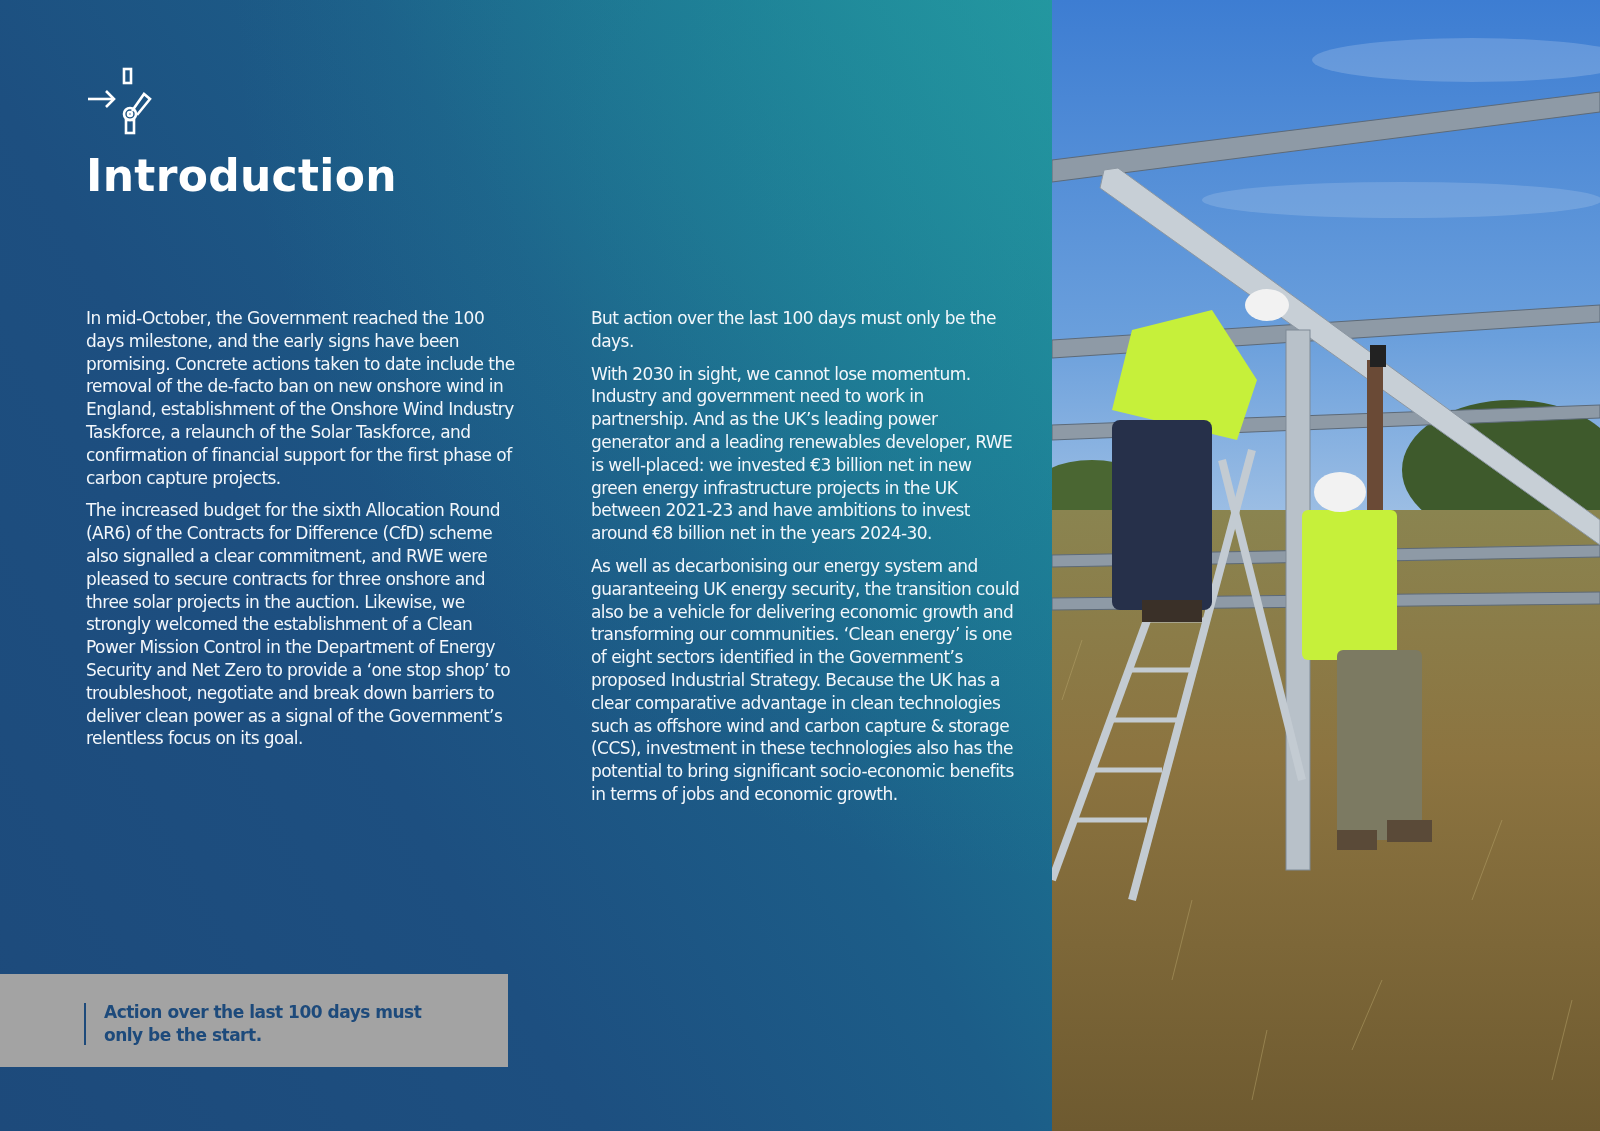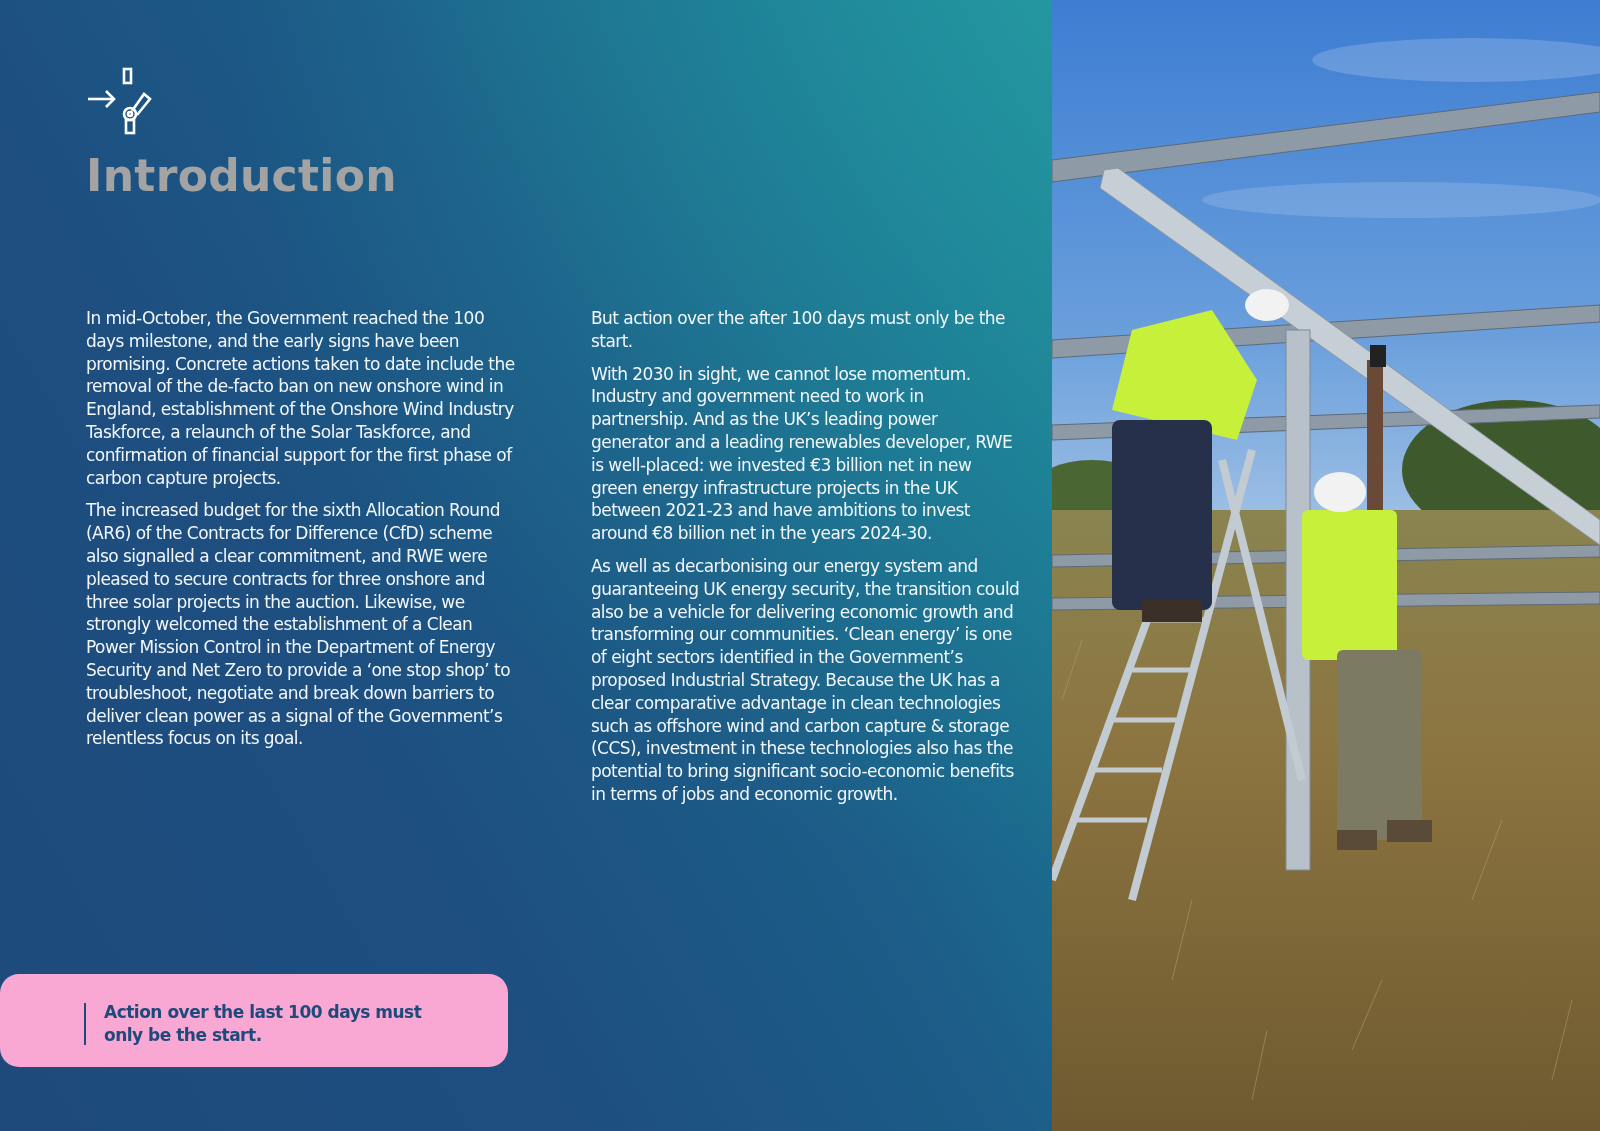--- a/index.html
+++ b/index.html
@@ -19,36 +19,35 @@
   .left-panel::after {
     content: ""; position: absolute; inset: 0;
     background: radial-gradient(ellipse at 100% 0%, rgba(40,160,165,0.45) 0%, rgba(40,160,165,0) 55%);
     pointer-events: none;
   }
   .icon-wrap {
     position: absolute; left: 86px; top: 66px; width: 70px; height: 70px; z-index: 2;
   }
   .title {
     position: absolute; left: 86px; top: 150px; z-index: 2;
-    font-size: 44px; font-weight: bold; color: #a3a3a3; letter-spacing: 0.3px;
+    font-size: 44px; font-weight: bold; color: #ffffff; letter-spacing: 0.3px;
     font-family: "DejaVu Sans", sans-serif;
   }
   .col {
     position: absolute; z-index: 2; color: #f3f7fb;
     font-family: "DejaVu Sans", sans-serif;
     font-size: 17px; line-height: 22.8px; letter-spacing: -0.55px;
   }
   .col-left { left: 86px; top: 307px; width: 430px; }
   .col-right { left: 591px; top: 307px; width: 430px; }
   .col p { margin-bottom: 10px; }
   .col p.lead { font-weight: bold; letter-spacing: -0.6px; }
   .callout {
     position: absolute; left: 0; top: 974px; width: 508px; height: 93px; z-index: 2;
-    background: #f9a8d4;
-    border-radius: 19px;
+    background: #a3a3a3;
   }
   .callout-bar {
     position: absolute; left: 84px; top: 29px; width: 2px; height: 42px;
     background: #1d4a7b;
   }
   .callout-text {
     position: absolute; left: 104px; top: 27px; width: 360px;
     font-family: "DejaVu Sans", sans-serif;
     font-size: 17px; line-height: 23px; font-weight: bold; color: #1d4a7b;
     letter-spacing: -0.5px;
@@ -84,21 +83,21 @@
   </div>
 
   <h1 class="title">Introduction</h1>
 
   <div class="col col-left">
     <p>In mid-October, the Government reached the 100 days milestone, and the early signs have been promising. Concrete actions taken to date include the removal of the de-facto ban on new onshore wind in England, establishment of the Onshore Wind Industry Taskforce, a relaunch of the Solar Taskforce, and confirmation of financial support for the first phase of carbon capture projects.</p>
     <p>The increased budget for the sixth Allocation Round (AR6) of the Contracts for Difference (CfD) scheme also signalled a clear commitment, and RWE were pleased to secure contracts for three onshore and three solar projects in the auction. Likewise, we strongly welcomed the establishment of a Clean Power Mission Control in the Department of Energy Security and Net Zero to provide a ‘one stop shop’ to troubleshoot, negotiate and break down barriers to deliver clean power as a signal of the Government’s relentless focus on its goal.</p>
   </div>
 
   <div class="col col-right">
-    <p>But action over the after 100 days must only be the start.</p>
+    <p>But action over the last 100 days must only be the days.</p>
     <p>With 2030 in sight, we cannot lose momentum. Industry and government need to work in partnership. And as the UK’s leading power generator and a leading renewables developer, RWE is well-placed:  we invested €3 billion net in new green energy infrastructure projects in the UK between 2021-23 and have ambitions to invest around €8 billion net in the years 2024-30.</p>
     <p>As well as decarbonising our energy system and guaranteeing UK energy security, the transition could also be a vehicle for delivering economic growth and transforming our communities. ‘Clean energy’ is one of eight sectors identified in the Government’s proposed Industrial Strategy. Because the UK has a clear comparative advantage in clean technologies such as offshore wind and carbon capture &amp; storage (CCS), investment in these technologies also has the potential to bring significant socio-economic benefits in terms of jobs and economic growth.</p>
   </div>
 
   <div class="callout">
     <div class="callout-bar"></div>
     <div class="callout-text">Action over the last 100 days must only be the start.</div>
   </div>
 
   <div class="photo" title="Two workers in hi-vis vests and white hard hats assembling solar panel mounting frames in a grassy field, one standing on an aluminium ladder">

